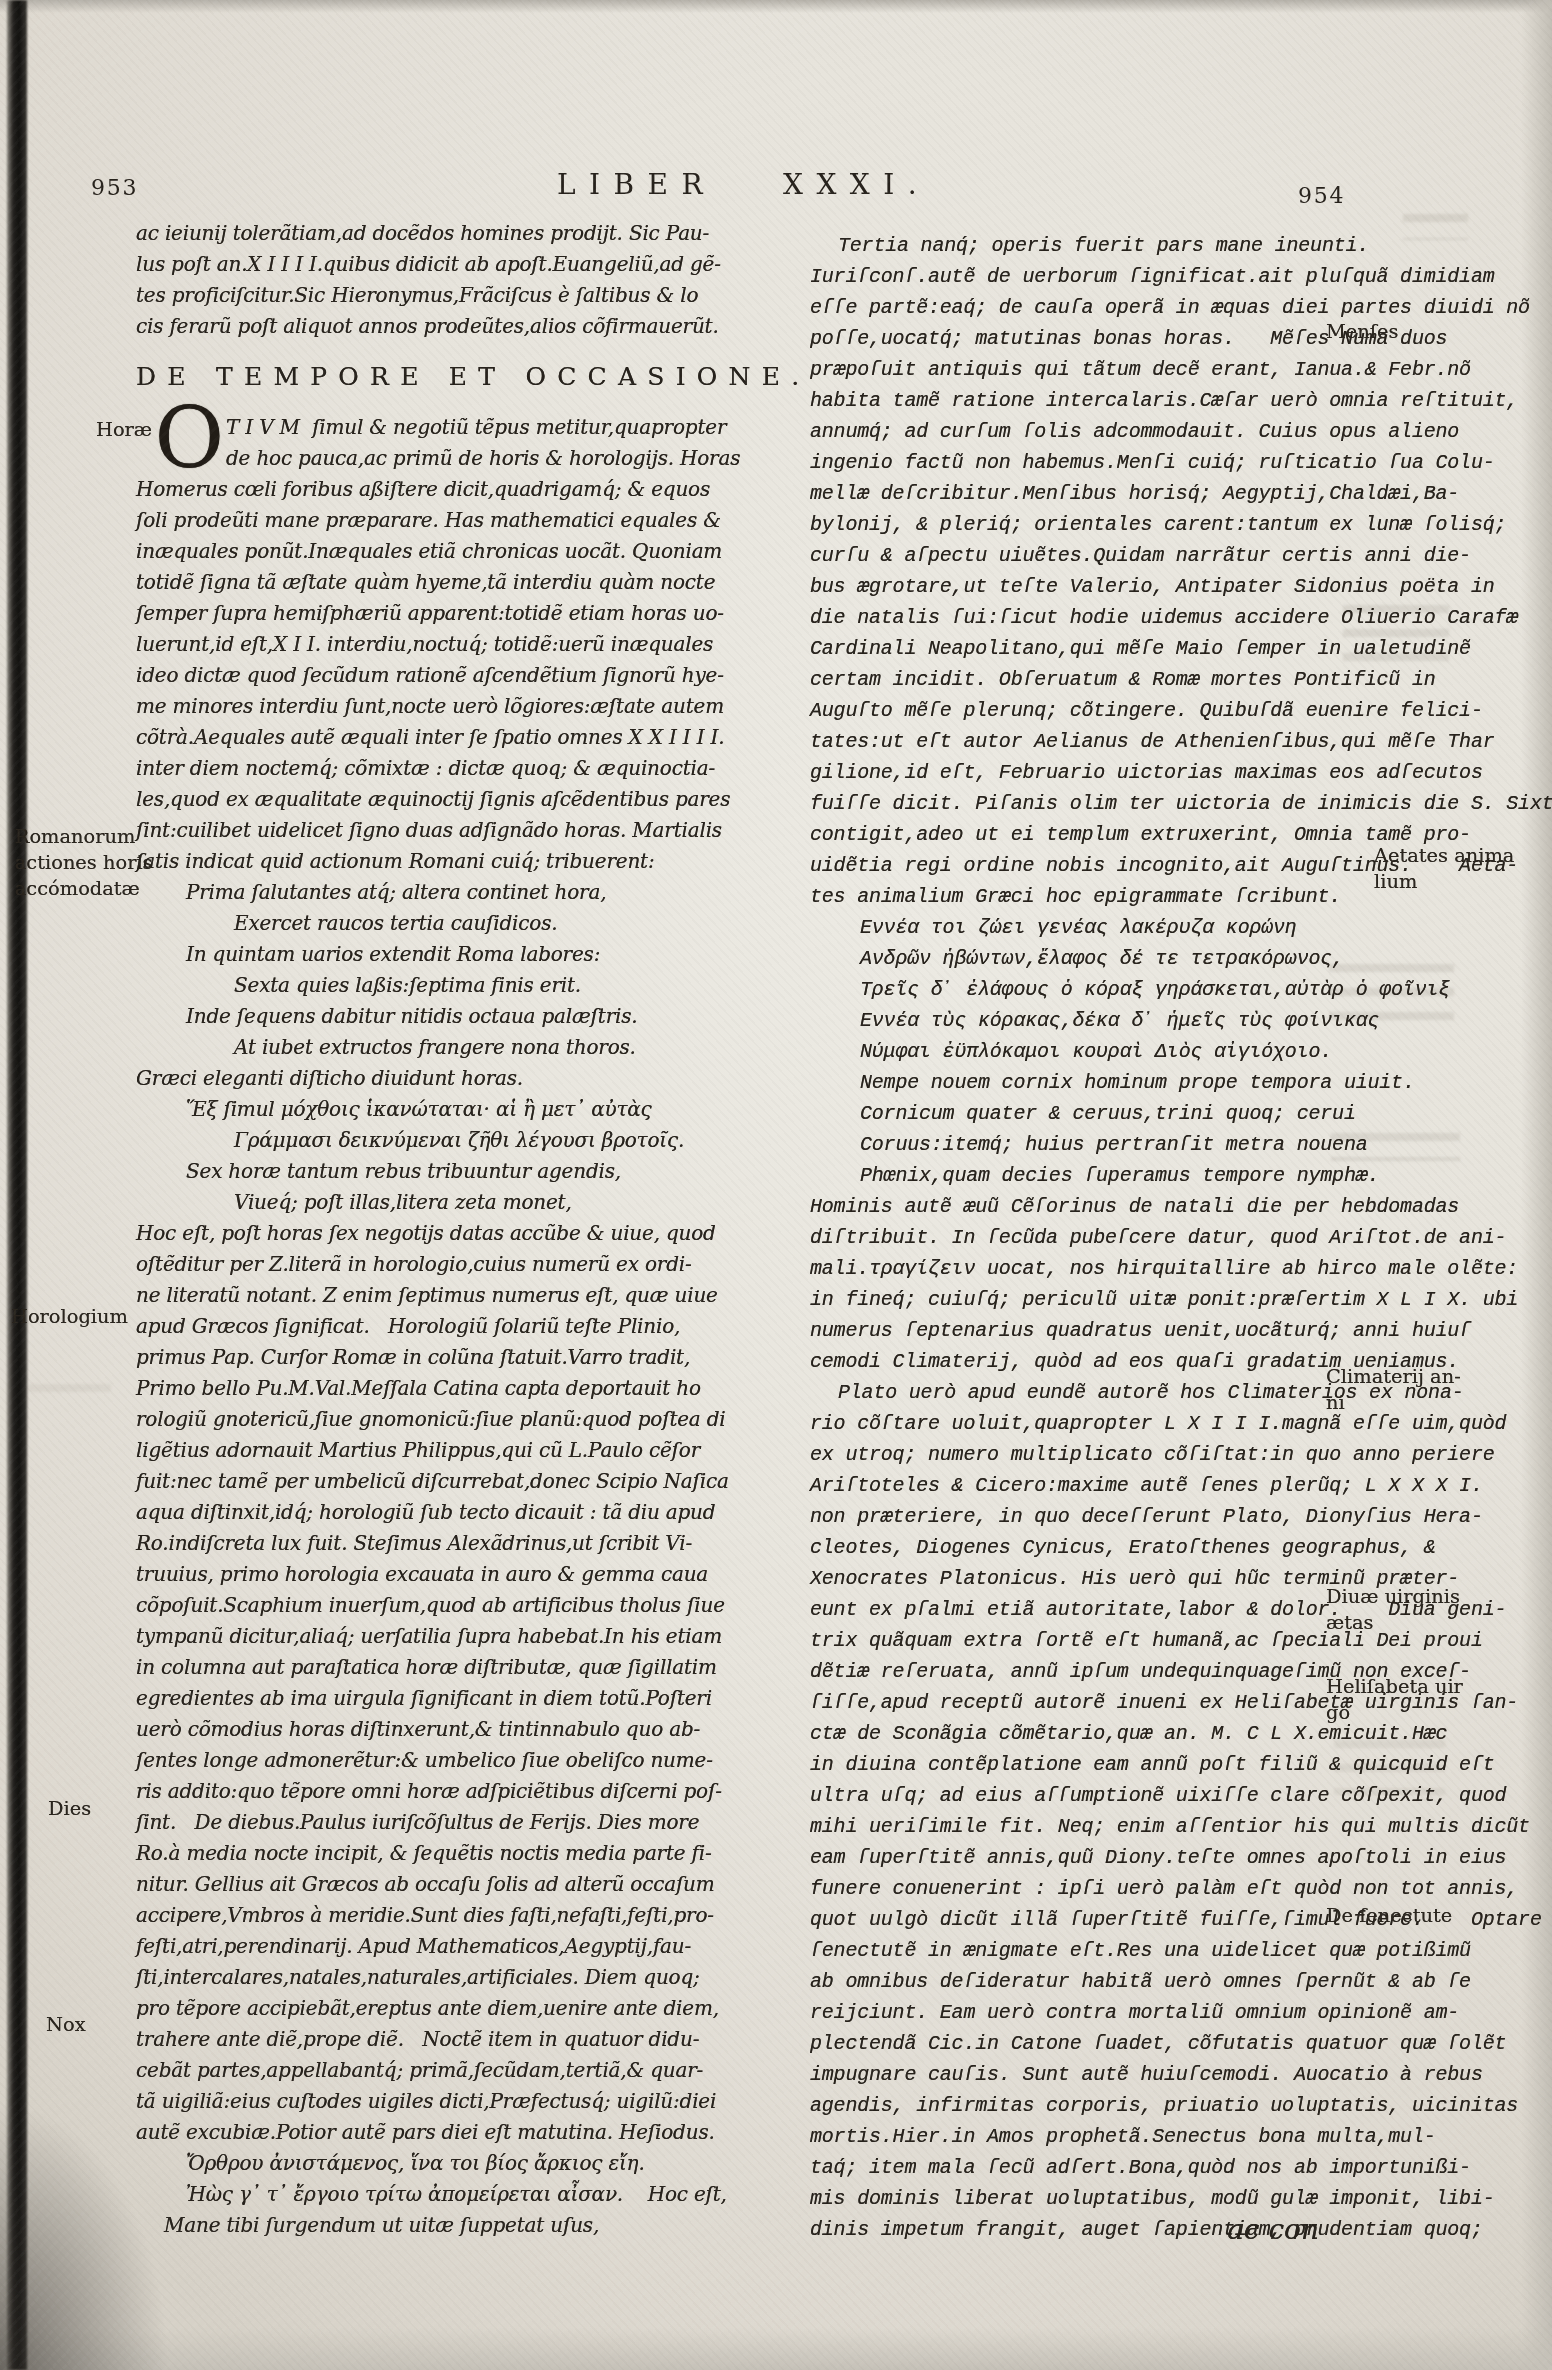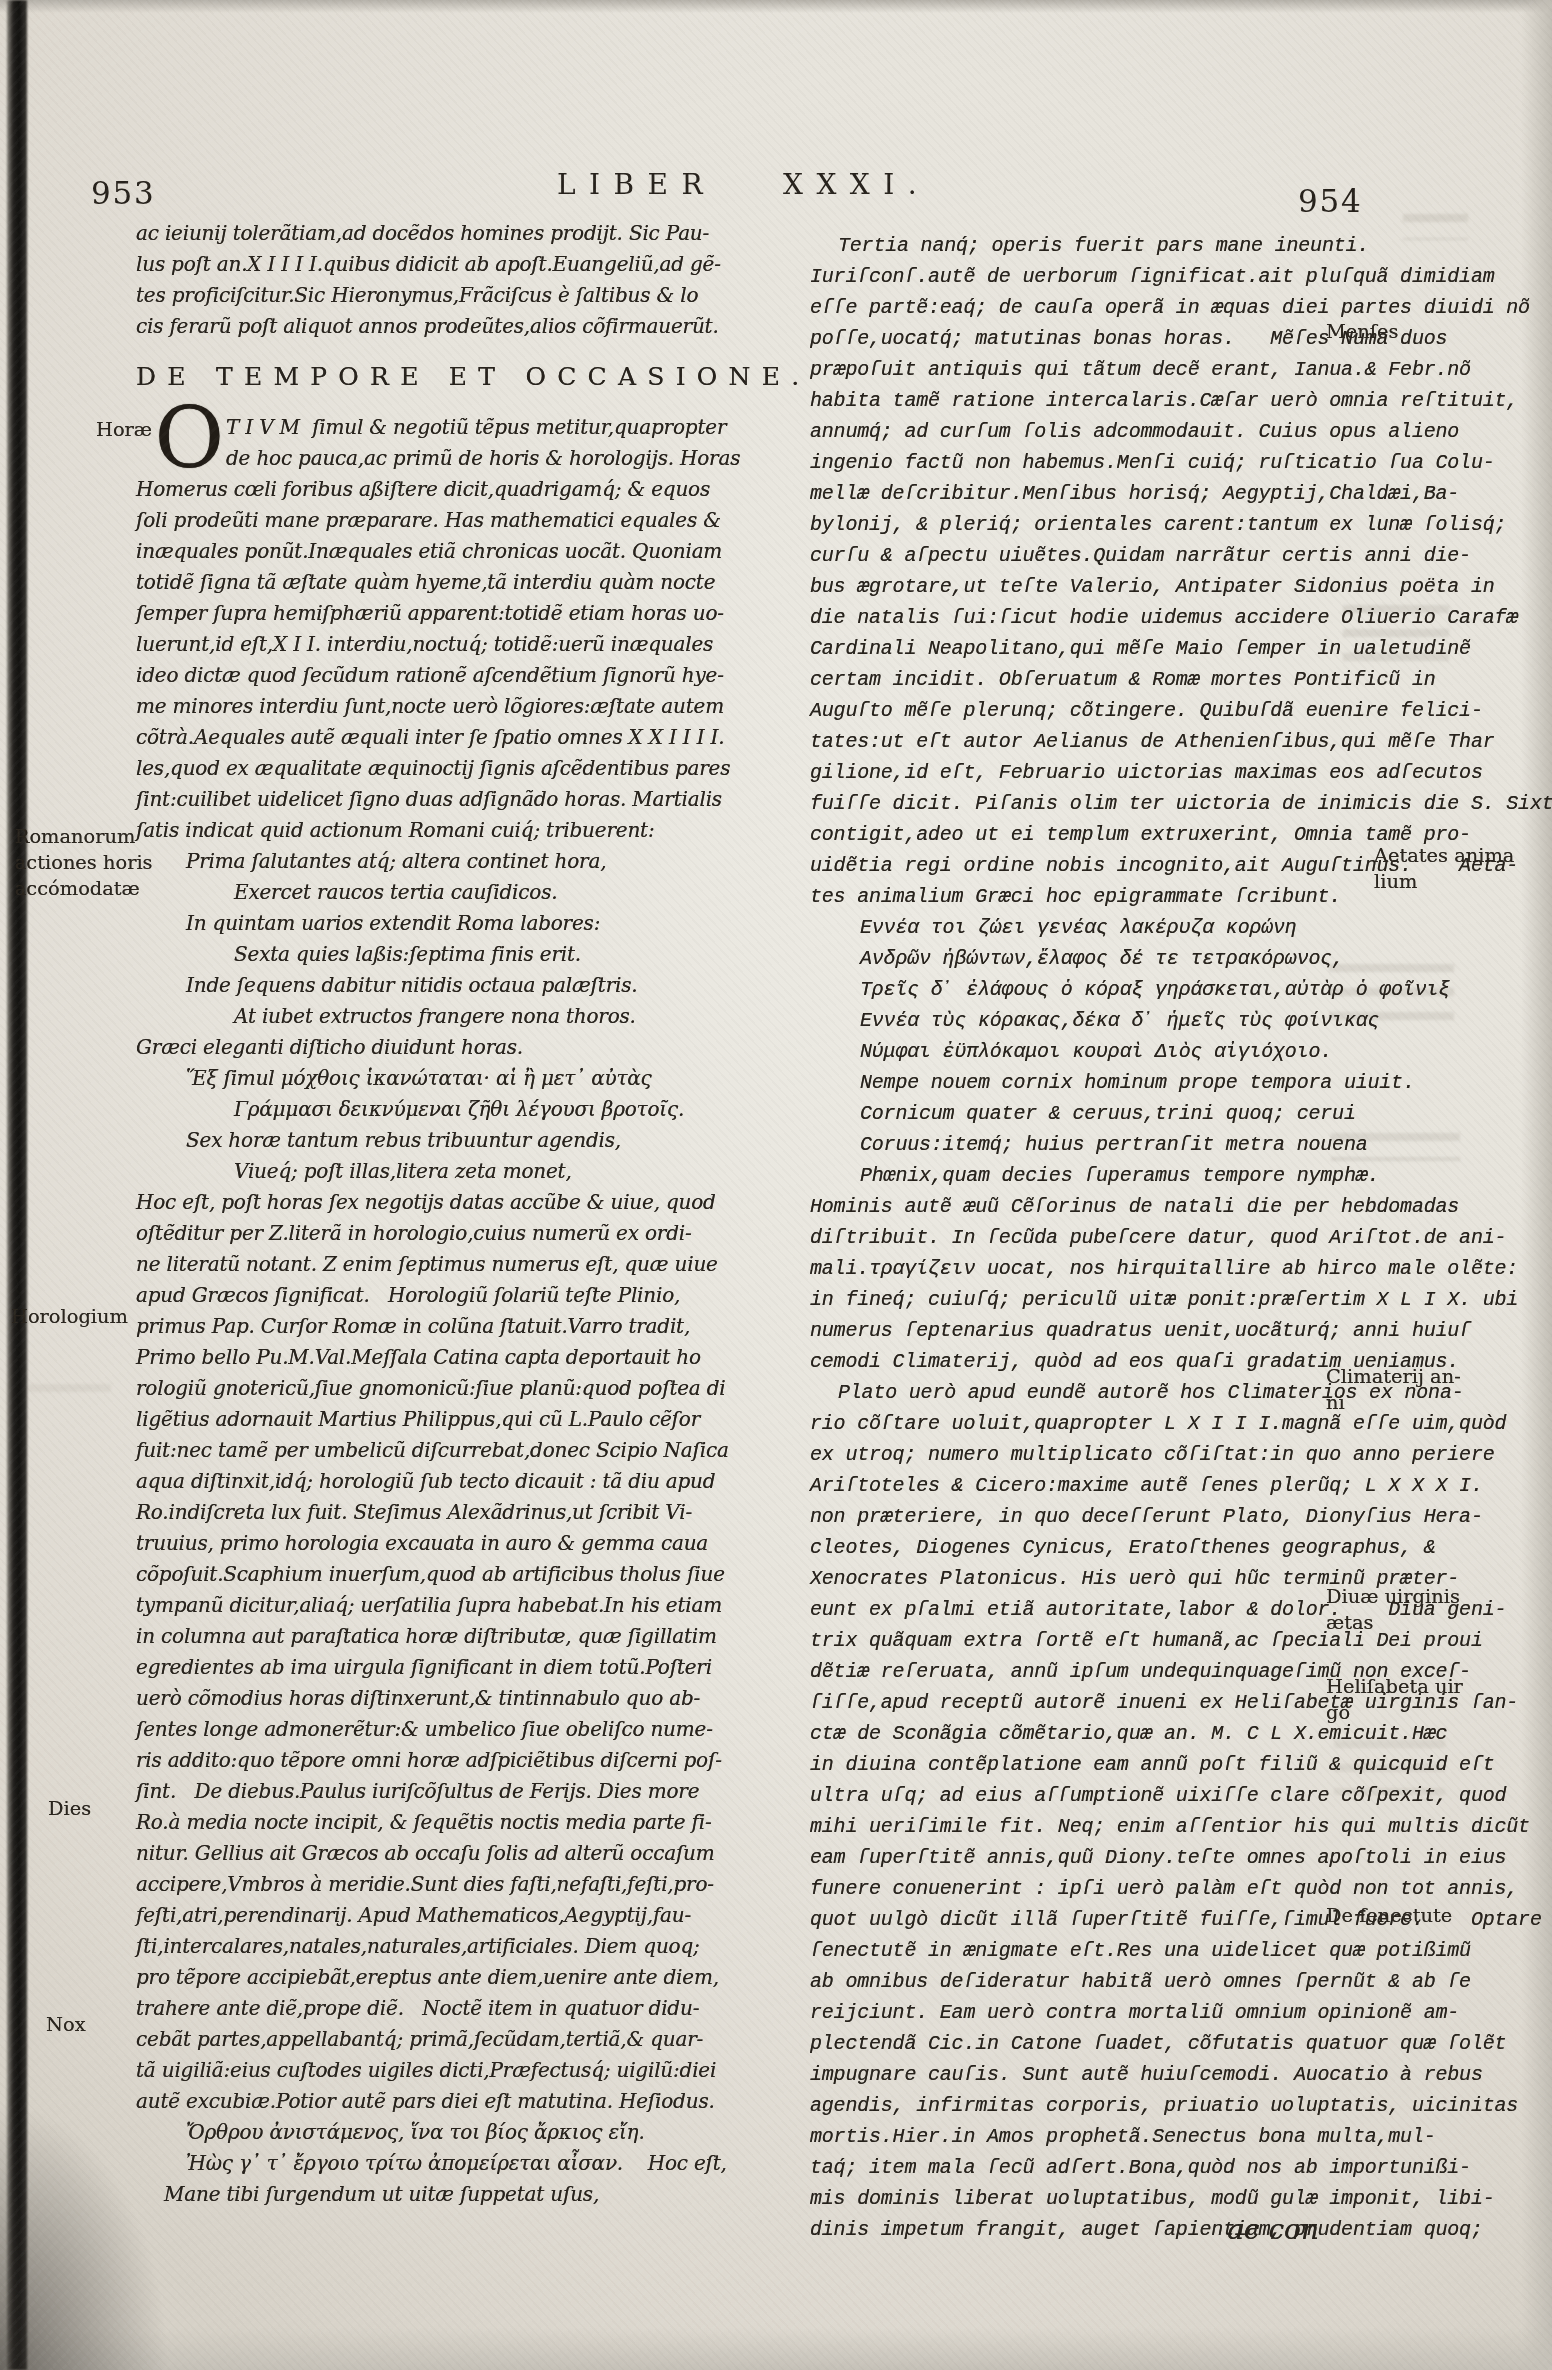--- a/index.html
+++ b/index.html
@@ -28,21 +28,21 @@
     filter:blur(0.9px);}
   .shadow-bl{position:absolute;left:0;bottom:0;width:175px;height:277px;
     background:radial-gradient(ellipse at 0% 100%, rgba(45,42,38,.6) 0%, rgba(45,42,38,0) 68%);}
   .grain{position:absolute;inset:0;opacity:.05;pointer-events:none;
     background:
       repeating-linear-gradient(47deg, rgba(90,84,74,.6) 0 1.8px, transparent 1.8px 6.5px),
       repeating-linear-gradient(133deg, rgba(255,255,255,.5) 0 2.8px, transparent 2.8px 8.3px);}
   .ghost{position:absolute;filter:blur(1.8px);opacity:.5;pointer-events:none;
     background:repeating-linear-gradient(180deg, rgba(122,116,106,.30) 0 8.3px, rgba(122,116,106,0) 8.3px 24px);}
   
-  .pagenum{position:absolute;font-size:31px;letter-spacing:1.8px;color:#26211b;}
+  .pagenum{position:absolute;font-size:22px;letter-spacing:1.8px;color:#26211b;}
   .pn-left{left:91px;top:175px;}
   .pn-right{left:1298px;top:183px;}
   .runhead{position:absolute;left:388px;top:168px;width:711px;text-align:center;
     font-size:28px;letter-spacing:0.48em;word-spacing:1.6em;color:#26211b;white-space:pre;}
 
   
   .col{position:absolute;color:#26211b;}
   .col-left{left:136px;top:218px;width:620px;}
   .col-right{left:810px;top:230px;width:554px;font-family:Liberation Mono, monospace;}
   .ln{height:31px;line-height:31px;font-size:20px;font-style:italic;
@@ -96,20 +96,21 @@
       <div class="ln dc">de hoc pauca,ac primũ de horis &amp; horologijs. Horas</div>
       <div class="ln">Homerus cœli foribus aßiſtere dicit,quadrigamq́; &amp; equos</div>
       <div class="ln">ſoli prodeũti mane præparare. Has mathematici equales &amp;</div>
       <div class="ln">inæquales ponũt.Inæquales etiã chronicas uocãt. Quoniam</div>
       <div class="ln">totidẽ ſigna tã æſtate quàm hyeme,tã interdiu quàm nocte</div>
       <div class="ln">ſemper ſupra hemiſphæriũ apparent:totidẽ etiam horas uo-</div>
       <div class="ln">luerunt,id eſt,X I I. interdiu,noctuq́; totidẽ:uerũ inæquales</div>
       <div class="ln">ideo dictæ quod ſecũdum rationẽ aſcendẽtium ſignorũ hye-</div>
       <div class="ln">me minores interdiu ſunt,nocte uerò lõgiores:æſtate autem</div>
       <div class="ln">cõtrà.Aequales autẽ æquali inter ſe ſpatio omnes X X I I I I.</div>
+      <div class="ln">inter diem noctemq́; cõmixtæ : dictæ quoq; &amp; æquinoctia-</div>
       <div class="ln">les,quod ex æqualitate æquinoctij ſignis aſcẽdentibus pares</div>
       <div class="ln">ſint:cuilibet uidelicet ſigno duas adſignãdo horas. Martialis</div>
       <div class="ln">ſatis indicat quid actionum Romani cuiq́; tribuerent:</div>
       <div class="ln ind-1">Prima ſalutantes atq́; altera continet hora,</div>
       <div class="ln ind-2">Exercet raucos tertia cauſidicos.</div>
       <div class="ln ind-1">In quintam uarios extendit Roma labores:</div>
       <div class="ln ind-2">Sexta quies laßis:ſeptima finis erit.</div>
       <div class="ln ind-1">Inde ſequens dabitur nitidis octaua palæſtris.</div>
       <div class="ln ind-2">At iubet extructos frangere nona thoros.</div>
       <div class="ln">Græci eleganti diſticho diuidunt horas.</div>

